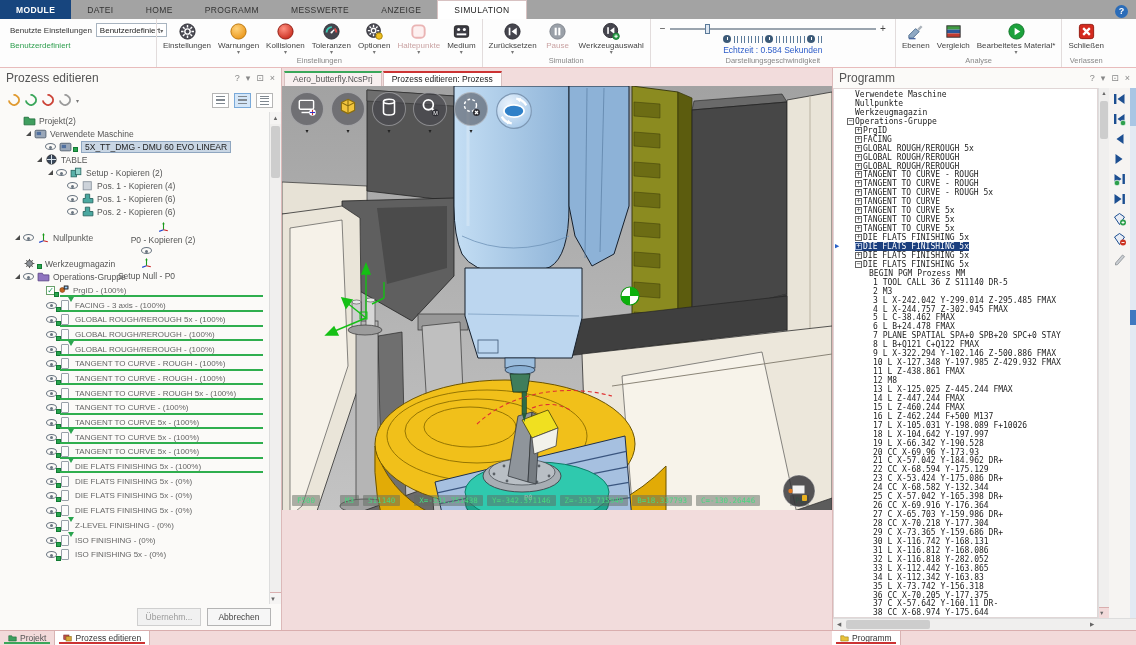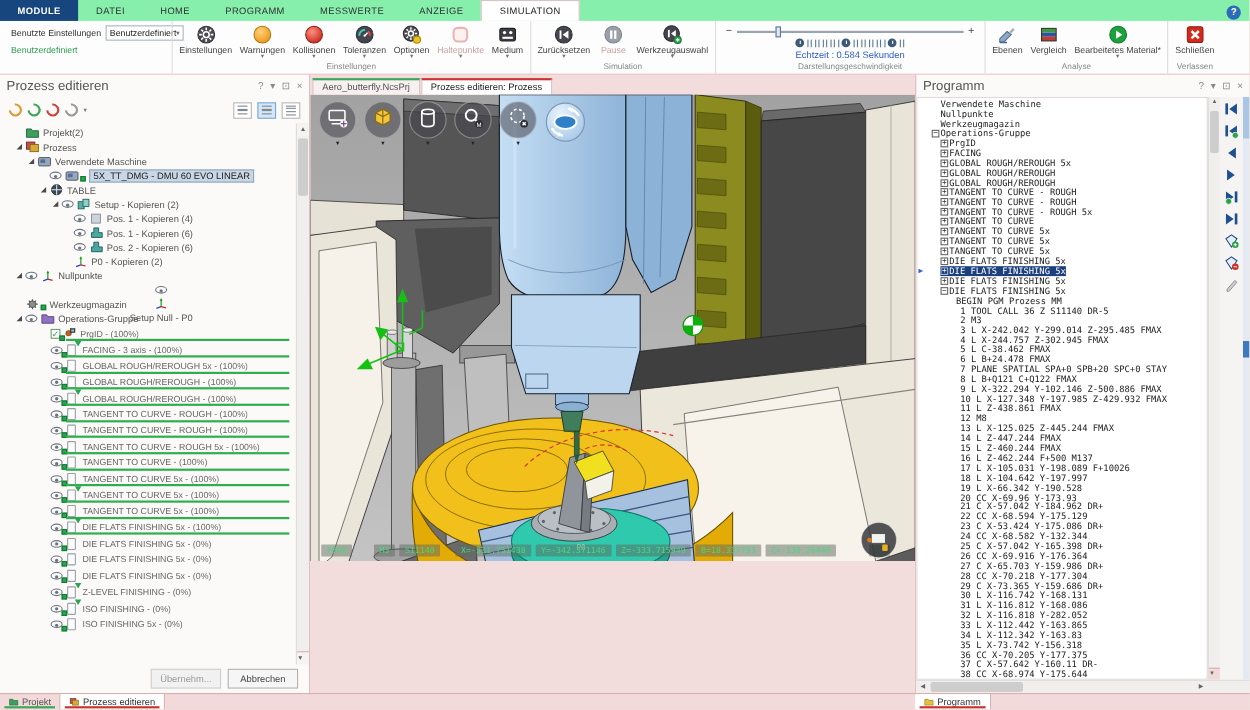--- a/index.html
+++ b/index.html
@@ -1,19 +1,19 @@
 <!DOCTYPE html>
 <html><head>
 <meta charset="utf-8">
 <style>
   *{margin:0;padding:0;box-sizing:border-box}
   html,body{width:1136px;height:645px;overflow:hidden;font-family:"Liberation Sans","DejaVu Sans",sans-serif;background:#f2dcdc}
   
   .ribbon{height:68px;background:#fdfdfd;border-bottom:1px solid #e8bcbc}
-  .rtabs{height:19px;display:flex;background:#86efac;align-items:stretch}
+  .rtabs{height:19px;display:flex;background:#a3a3a3;align-items:stretch}
   .rtab{font-size:8.5px;letter-spacing:.4px;color:#333;padding:0 16px;display:flex;align-items:center;cursor:default}
   .rtab.module{background:#17457e;color:#fff;font-weight:bold}
   .rtab.active{background:#fff;border:1px solid #d8c2c2;border-bottom:none;color:#222}
   .rcontent{height:48px;display:flex;align-items:stretch;padding-left:4px;position:relative}
   .rsettings{width:152px;padding:4px 4px 0 6px;flex:none}
   .rsrow{display:flex;align-items:center;gap:4px}
   .rslabel{font-size:8px;color:#333;white-space:nowrap}
   .rselect{width:78px;height:14px;border:1px solid #a8b4c0;background:#fff;font-size:8px;color:#222;display:flex;align-items:center;justify-content:space-between;padding:0 3px}
   .rsgreen{font-size:8px;color:#2e9e4e;margin-top:4px}
   .rgroup{display:flex;flex-direction:column;border-left:1px solid #e2dcdc;padding:2px 3px 0 3px}
@@ -430,30 +430,20 @@
     <div class="ltree" id="ltree">
       <div class="trow" style="padding-left: 11px;">
           <span class="trisp"></span>
           <span class="tic">
             <svg viewBox="0 0 12 10">
               <path d="M1 2h4l1 1.5h5V9H1z" fill="#3f9e5f" stroke="#1e6e3a" stroke-width=".8"></path>
             </svg>
           </span>
           <span class="tlabel">Projekt(2)</span>
         </div>
-        <div class="trow" style="padding-left: 11px;">
-          <span class="tri"></span>
-          <span class="tic">
-            <svg viewBox="0 0 12 10">
-              <rect x="1" y="1" width="7" height="6" fill="#c0504d" stroke="#7a2e2c" stroke-width=".8"></rect>
-              <rect x="4" y="3" width="7" height="6" fill="#d8a838" stroke="#8a6a14" stroke-width=".8"></rect>
-            </svg>
-          </span>
-          <span class="tlabel">Prozess</span>
-        </div>
         <div class="trow" style="padding-left: 22px;">
           <span class="tri"></span>
           <span class="tic">
             <svg viewBox="0 0 12 10">
               <rect x="1" y="2" width="10" height="7" rx="1" fill="#9aa7b8" stroke="#4a5868" stroke-width=".8"></rect>
               <rect x="2.5" y="3.5" width="4" height="3" fill="#4f6f9f"></rect>
             </svg>
           </span>
           <span class="tlabel">Verwendete Maschine</span>
         </div>
@@ -513,21 +503,21 @@
         <div class="trow" style="padding-left: 55px;">
           <span class="trisp"></span>
           <span class="eye"></span>
           <span class="tic">
             <svg viewBox="0 0 12 10">
               <path d="M4 1h4v4h3v4H2V5h2z" fill="#4aa8a0" stroke="#24635e" stroke-width=".8"></path>
             </svg>
           </span>
           <span class="tlabel">Pos. 2 - Kopieren (6)</span>
         </div>
-        <div class="trow" style="padding-left: 55px;">
+        <div class="trow" style="padding-left: 55px; flex-direction: column;">
           <span class="trisp"></span>
           <span class="tic">
             <svg viewBox="0 0 12 10">
               <line x1="6" y1="8" x2="6" y2="2" stroke="#1a9a1a"></line>
               <polygon points="4.8,3 7.2,3 6,.8" fill="#1a9a1a"></polygon>
               <line x1="6" y1="8" x2="2" y2="9.5" stroke="#2244cc"></line>
               <line x1="6" y1="8" x2="10" y2="9" stroke="#cc2222"></line>
             </svg>
           </span>
           <span class="tlabel">P0 - Kopieren (2)</span>

